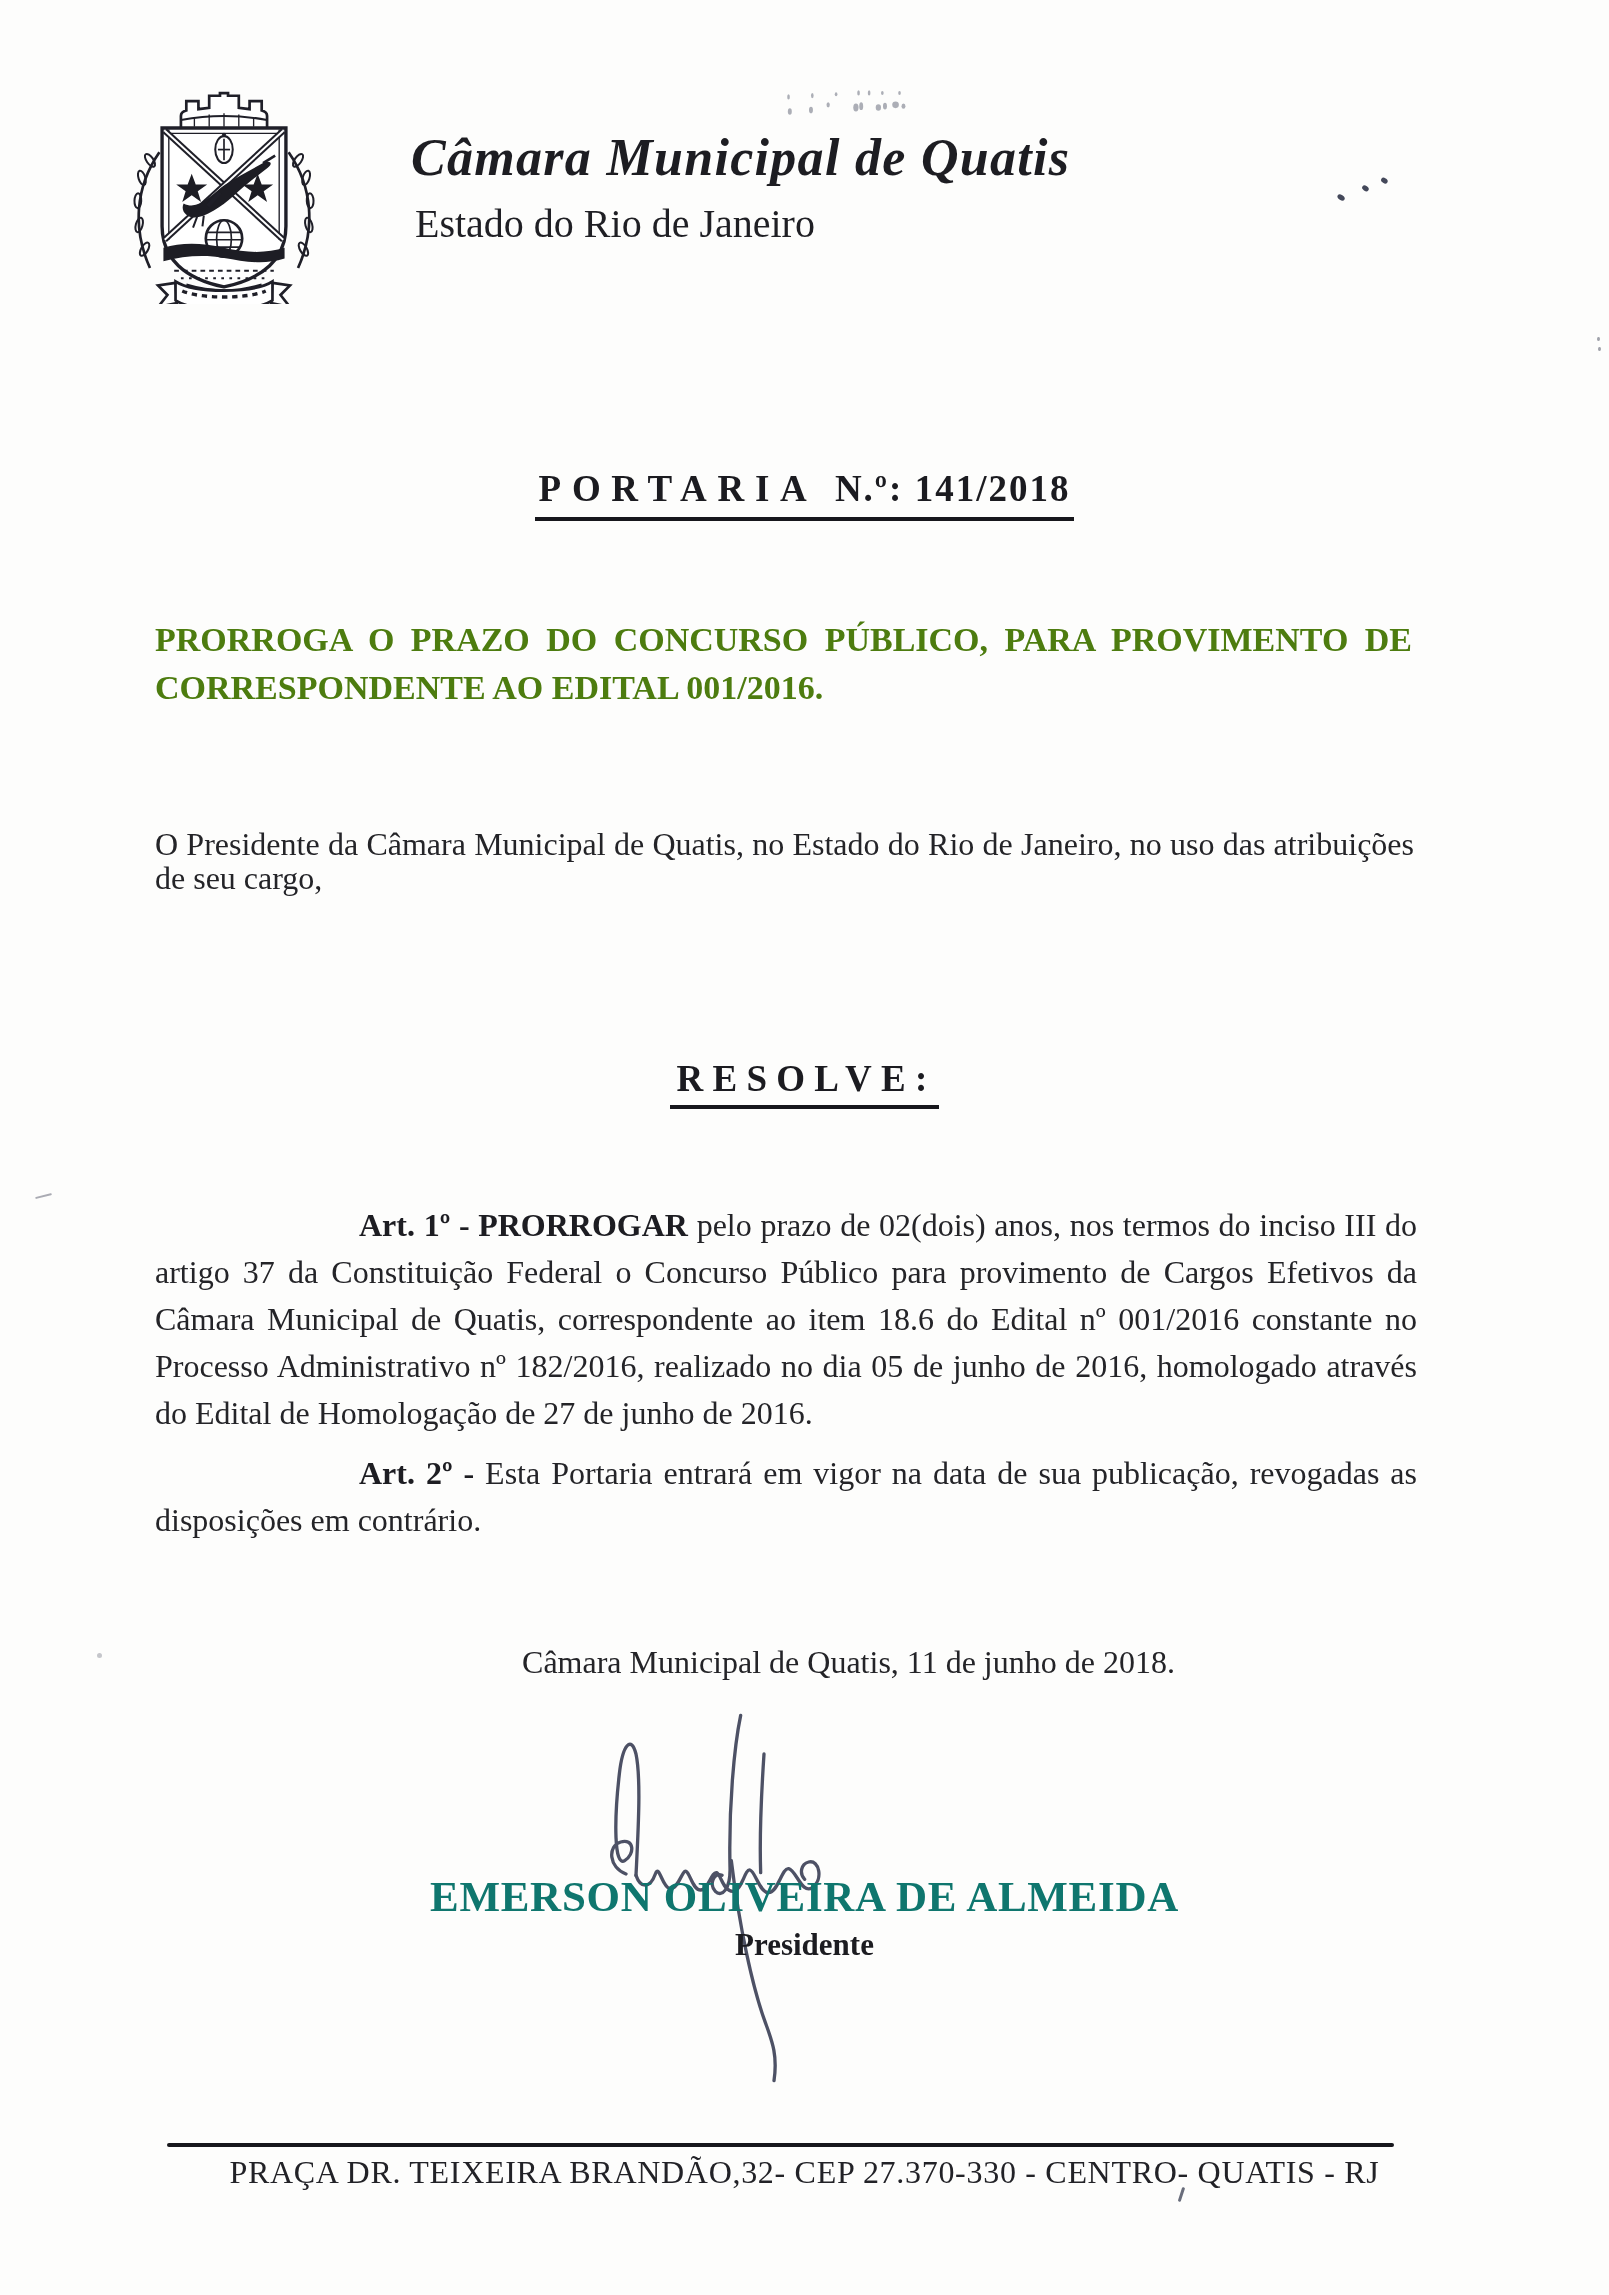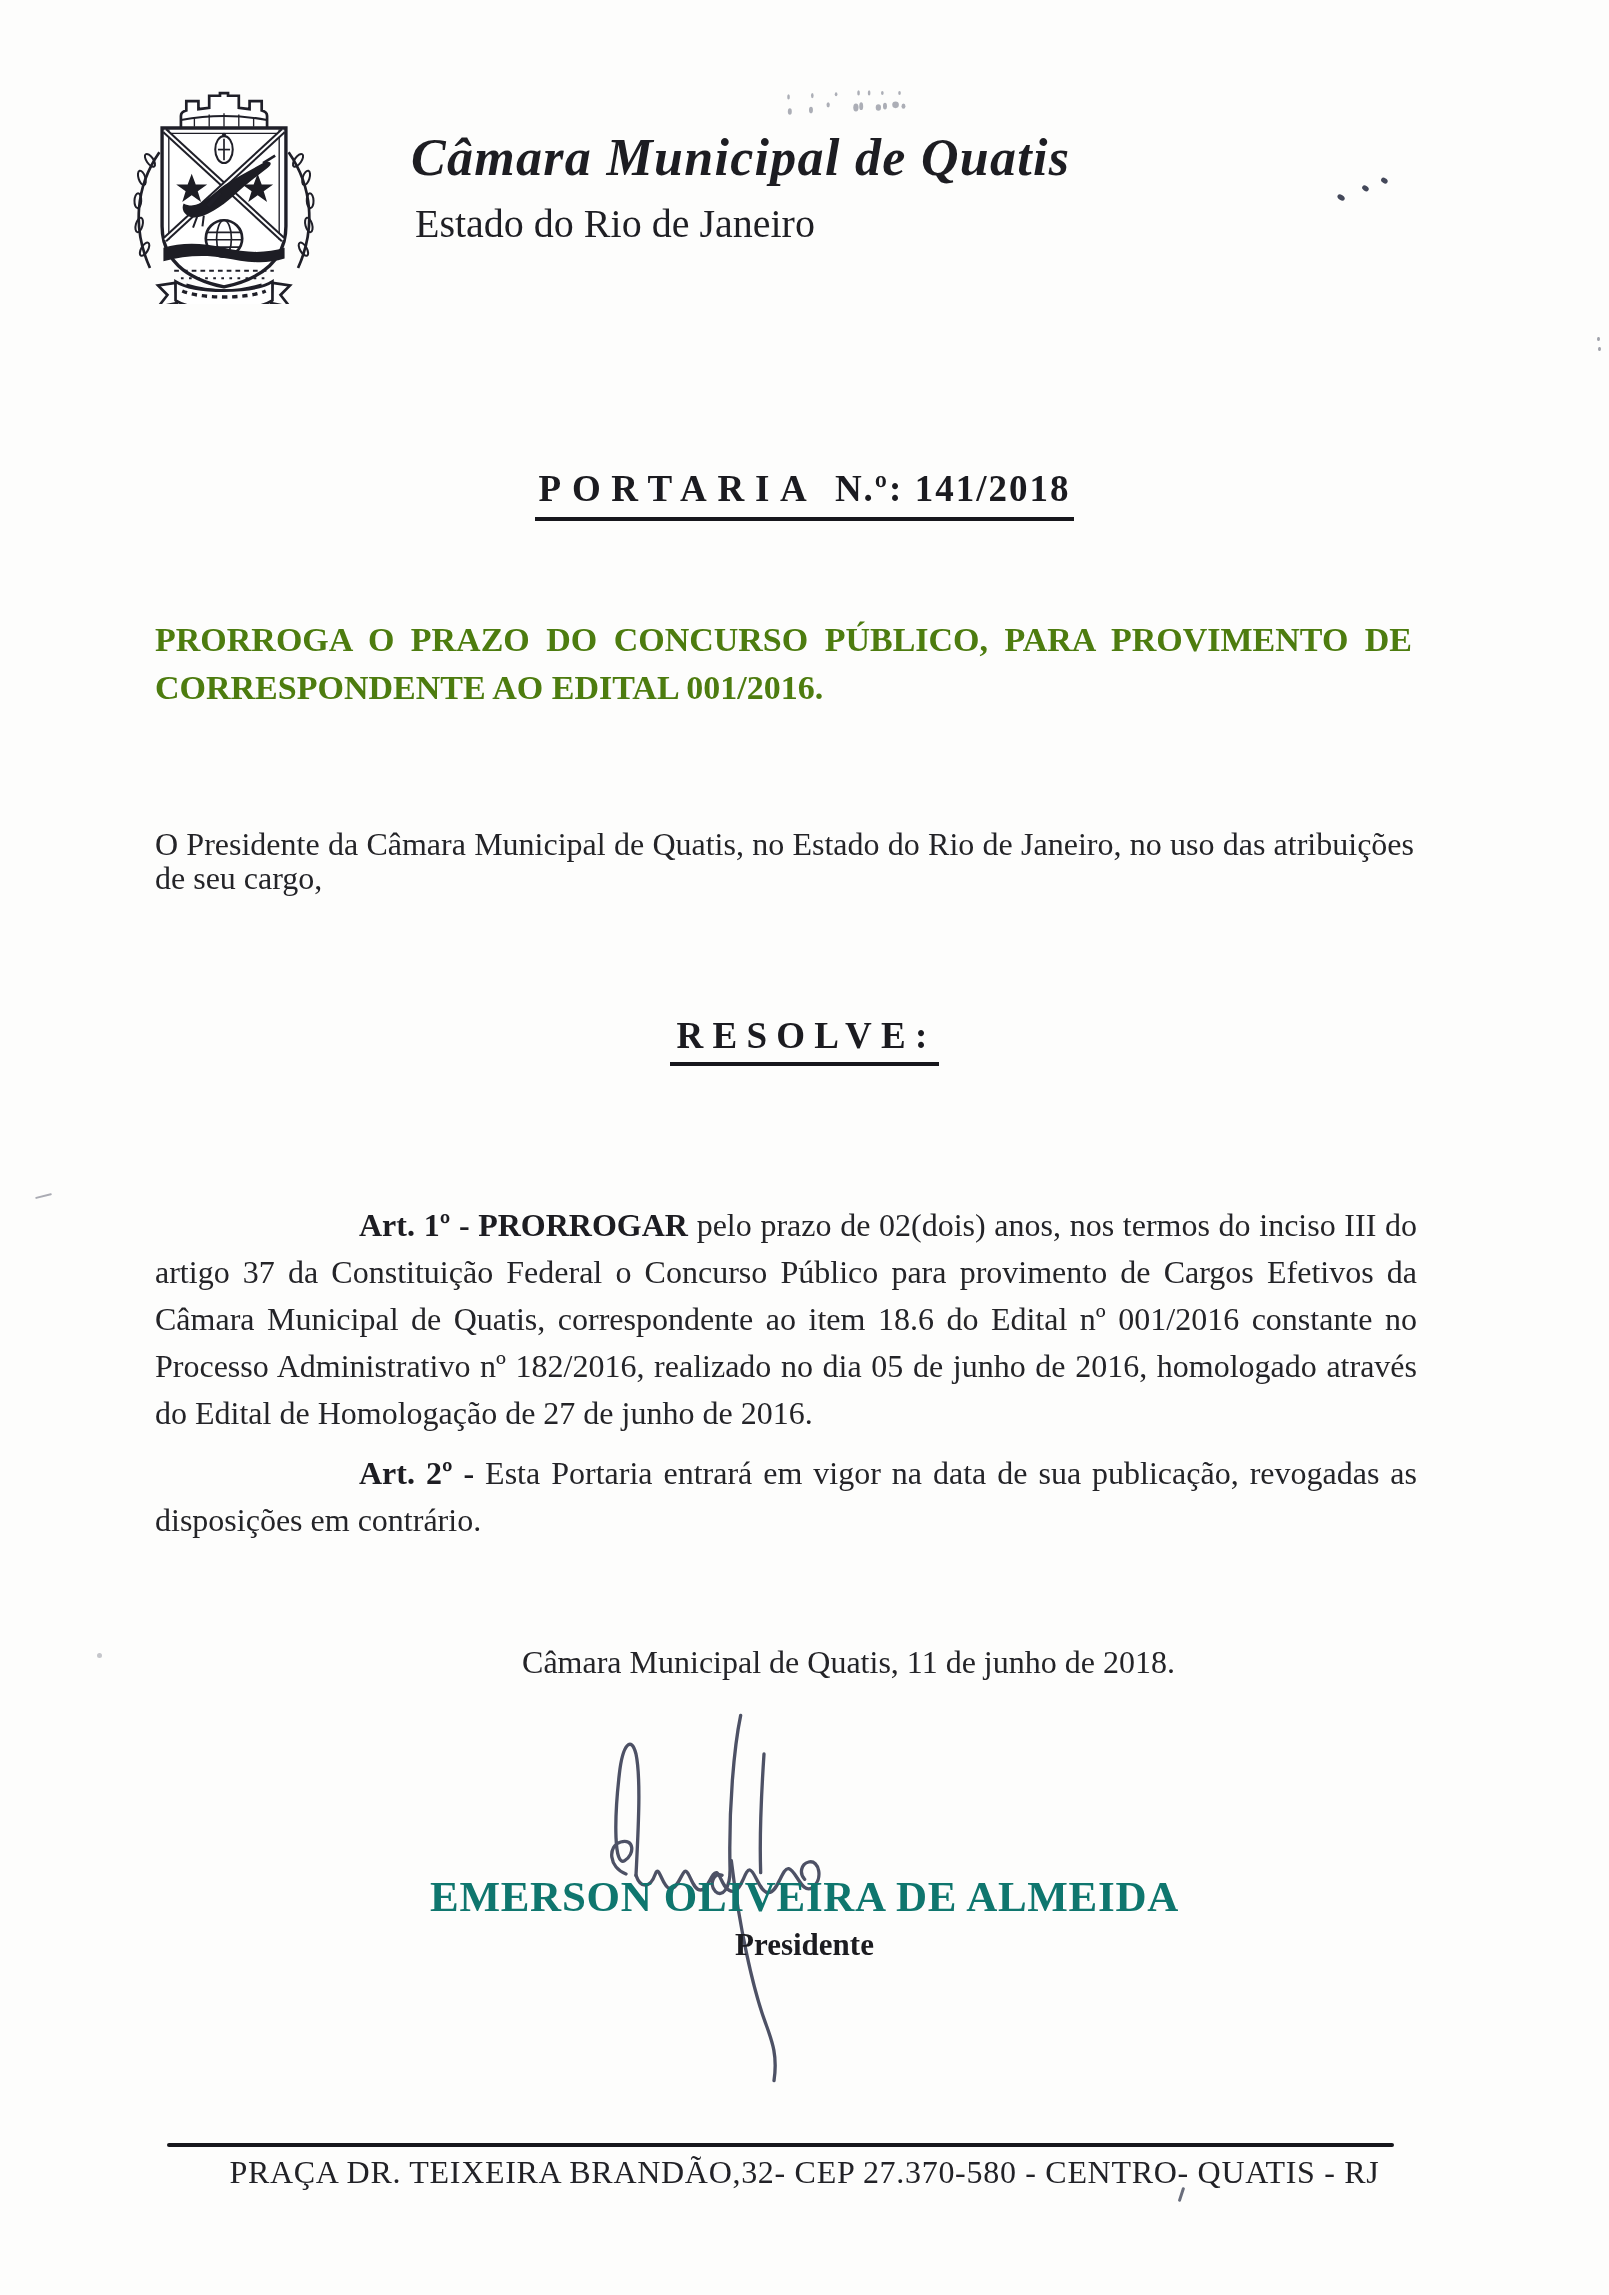--- a/index.html
+++ b/index.html
@@ -48,21 +48,21 @@
   
   .preamble{
     position:absolute;left:155px;top:827px;width:1259px;
     font-size:32px;line-height:34px;text-align:justify;color:#242428;
   }
   .resolve{
     position:absolute;left:0;top:1014px;width:100%;text-align:center;
   }
   .resolve span{
     display:inline-block;font-weight:700;font-size:37px;letter-spacing:9.3px;
-    border-bottom:4.7px solid #17171c;padding:0 2.7px 5.3px 6.7px;color:#1b1b20;
+    border-bottom:4.7px solid #17171c;padding:0 2.7px 5.3px 6.7px;color:#1b1b20;margin-top:43px;
   }
   .article{
     position:absolute;left:155px;width:1262px;
     font-size:32px;line-height:47px;text-align:justify;color:#242428;
     text-indent:204px;
   }
   .art1{top:1202px;}
   .art2{top:1450px;}
   .article b{font-weight:700;color:#1d1d22;}
   .dateline{
@@ -234,16 +234,16 @@
     <path d="M250 12 C240 60 232 150 234 240 C235 272 222 286 212 276 C202 266 210 246 222 252"></path>
     <path d="M285 70 C281 130 278 190 280 248"></path>
     <path d="M93 252 C100 272 114 272 122 250 C128 234 132 270 144 272 C156 274 162 244 168 246 C174 248 178 274 190 274 C202 274 206 246 214 248 C220 250 224 276 238 276 C252 276 256 242 264 244 C272 246 278 278 292 278 C306 278 312 240 322 242 C334 245 342 282 358 270 C374 258 368 228 352 232 C340 235 338 250 346 258"></path>
     <path d="M236 230 C248 330 268 420 286 470 C296 498 306 520 300 560"></path>
   </svg>
 
   <div class="signer-name">EMERSON OLIVEIRA DE ALMEIDA</div>
   <div class="signer-role">Presidente</div>
 
   <div class="footer-rule"></div>
-  <div class="footer-text">PRAÇA DR. TEIXEIRA BRANDÃO,32- CEP 27.370-580 - CENTRO- QUATIS - RJ</div>
+  <div class="footer-text">PRAÇA DR. TEIXEIRA BRANDÃO,32- CEP 27.370-330 - CENTRO- QUATIS - RJ</div>
 
 </div>
 
 
 </body></html>

